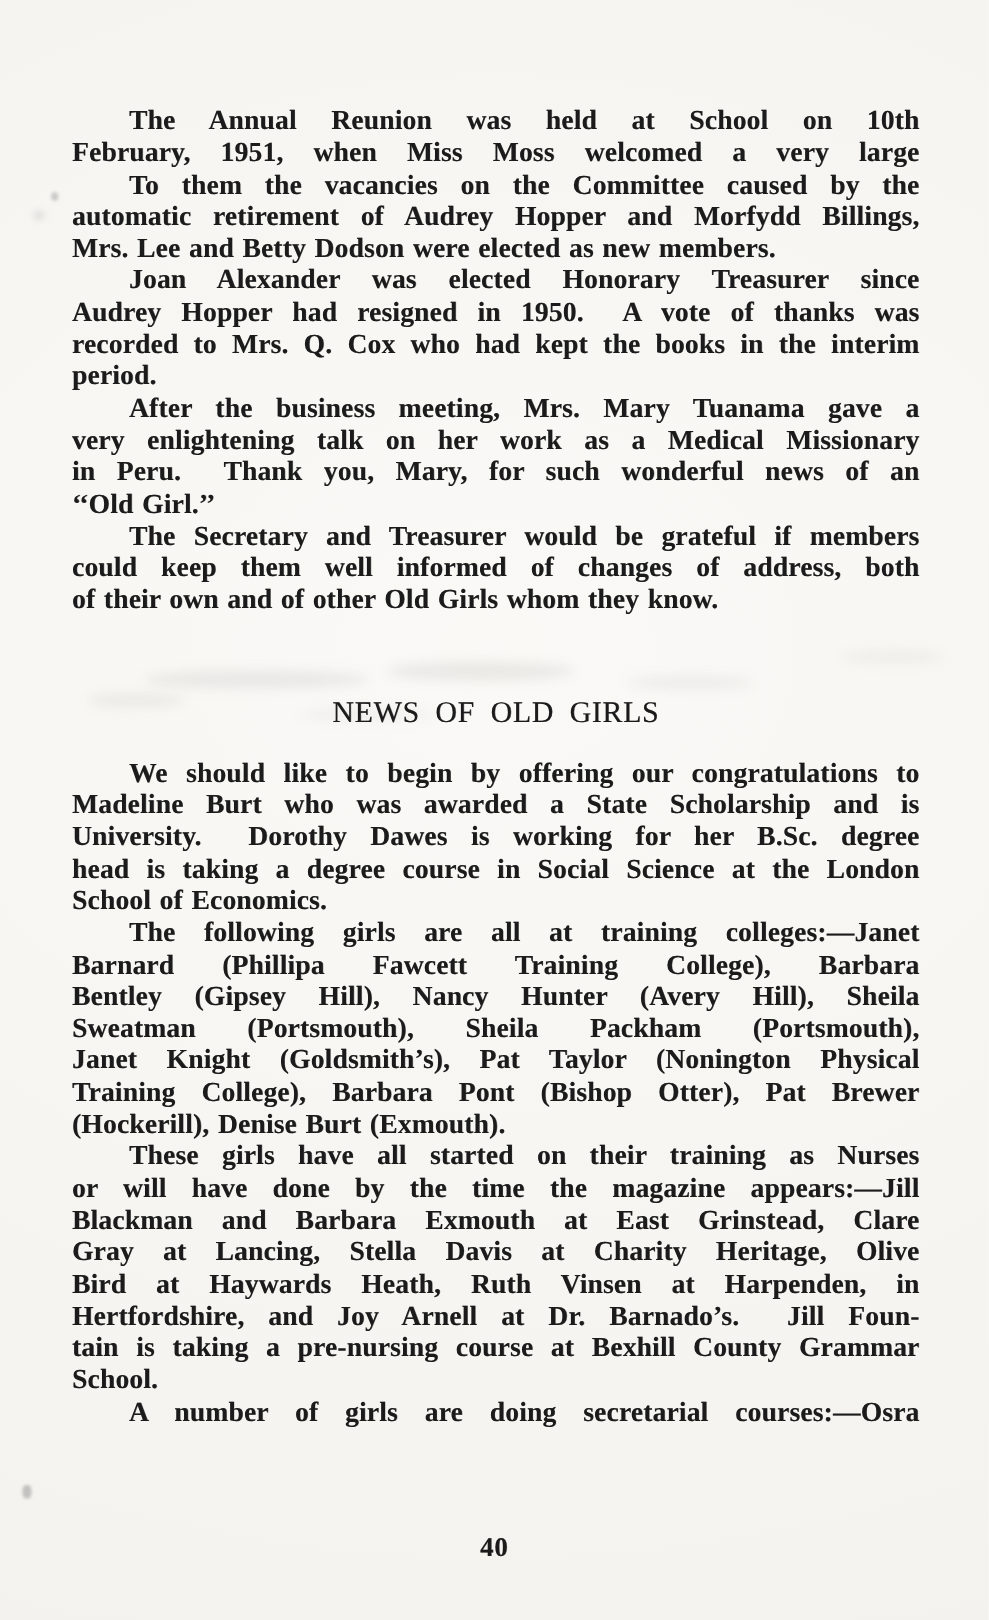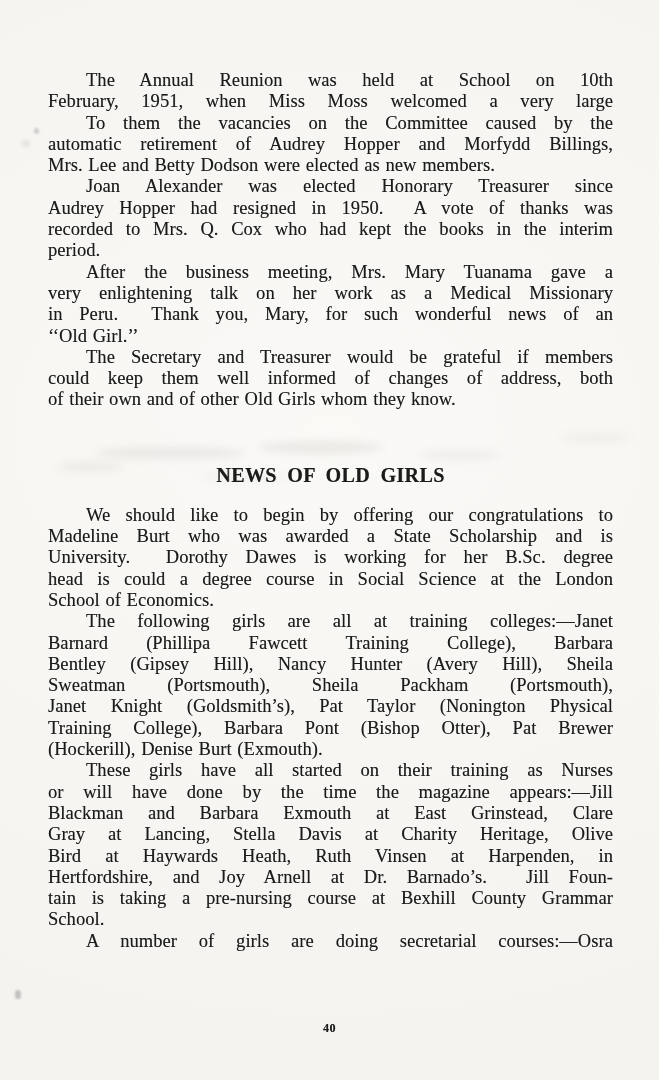--- a/index.html
+++ b/index.html
@@ -35,40 +35,41 @@
     font-size: 18.4px;
     line-height: 21.3px;
     letter-spacing: 0.1px;
     text-shadow: 0.25px 0.25px 0.35px rgba(25,25,25,0.45);
   }
   .line {
     display: block;
     text-align: justify;
     text-align-last: justify;
     word-spacing: 1px;
+    font-weight: bold;
   }
   .line.last { text-align-last: left; }
   .para .line:first-child { text-indent: 38px; }
   .heading {
     margin: 52px 0 18px 0;
     text-align: center;
     font-size: 20px;
     line-height: 24px;
-    font-weight: bold;
+    font-weight: normal;
     letter-spacing: 0.4px;
     word-spacing: 5px;
     text-shadow: 0.3px 0.3px 0.4px rgba(25,25,25,0.5);
   }
   .page-number {
     position: absolute;
     left: 0;
     right: 0;
     top: 1021px;
     text-align: center;
-    font-size: 12px;
+    font-size: 18px;
     font-weight: bold;
     letter-spacing: 0.5px;
     text-shadow: 0.3px 0.3px 0.4px rgba(25,25,25,0.5);
   }
   
   .smudge {
     position: absolute;
     background: rgba(95, 95, 95, 0.10);
     border-radius: 50%;
     filter: blur(4px);
@@ -127,21 +128,21 @@
           <span class="line">could keep them well informed of changes of address, both</span>
           <span class="line last">of their own and of other Old Girls whom they know.</span>
         </p>
       </div>
     <h2 class="heading">NEWS OF OLD GIRLS</h2>
     <div id="section2">
         <p class="para">
           <span class="line">We should like to begin by offering our congratulations to</span>
           <span class="line">Madeline Burt who was awarded a State Scholarship and is</span>
           <span class="line">University.&nbsp; Dorothy Dawes is working for her B.Sc. degree</span>
-          <span class="line">head is could a degree course in Social Science at the London</span>
+          <span class="line">head is taking a degree course in Social Science at the London</span>
           <span class="line last">School of Economics.</span>
         </p>
         <p class="para">
           <span class="line">The following girls are all at training colleges:—Janet</span>
           <span class="line">Barnard (Phillipa Fawcett Training College), Barbara</span>
           <span class="line">Bentley (Gipsey Hill), Nancy Hunter (Avery Hill), Sheila</span>
           <span class="line">Sweatman (Portsmouth), Sheila Packham (Portsmouth),</span>
           <span class="line">Janet Knight (Goldsmith’s), Pat Taylor (Nonington Physical</span>
           <span class="line">Training College), Barbara Pont (Bishop Otter), Pat Brewer</span>
           <span class="line last">(Hockerill), Denise Burt (Exmouth).</span>

